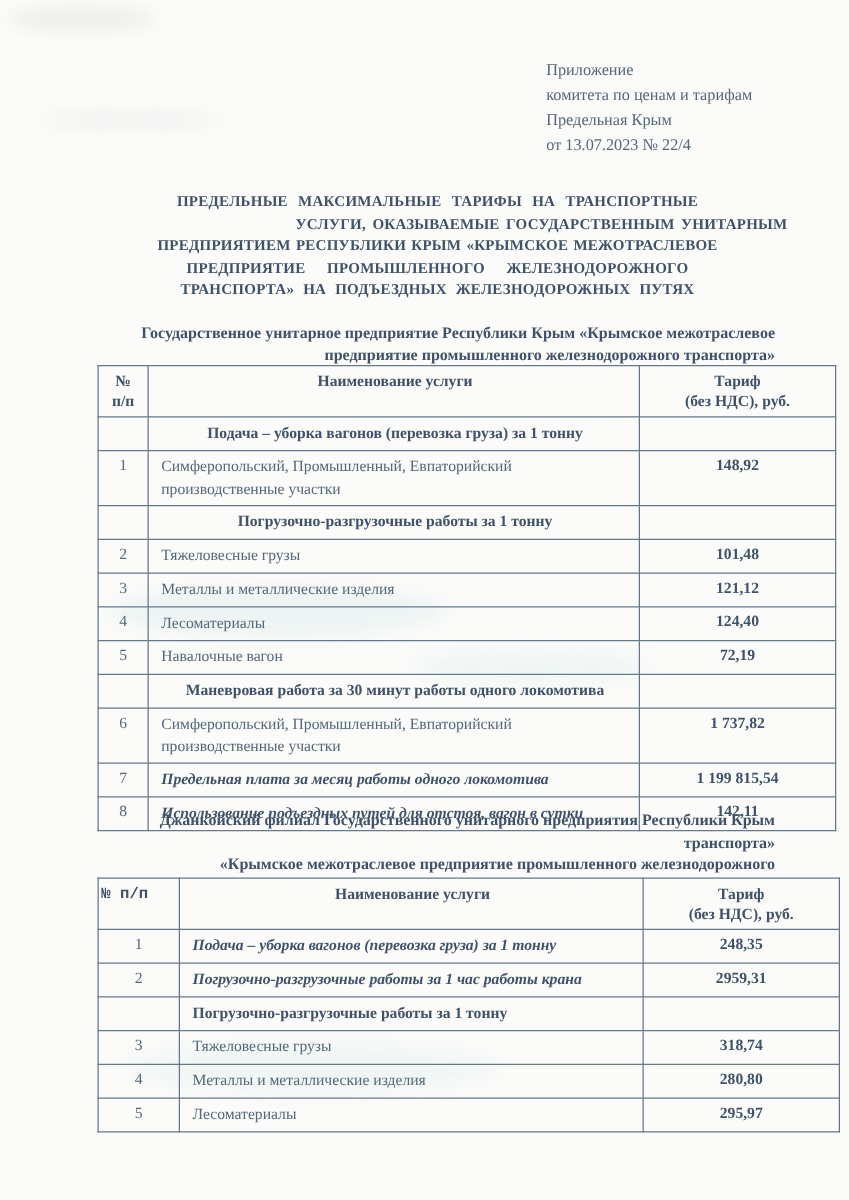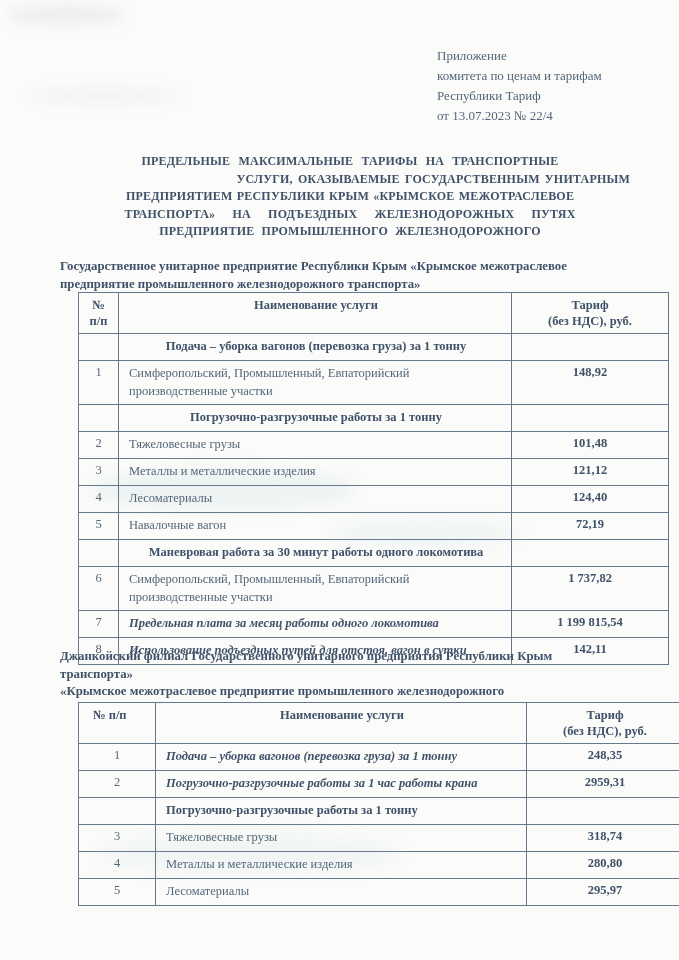--- a/index.html
+++ b/index.html
@@ -24,40 +24,40 @@
     text-align:center;font-weight:bold;font-size:12px;line-height:17.6px;
     color:var(--ink_bold);letter-spacing:0.2px;
   }
   .doc-title div{white-space:nowrap;}
   .doc-title div:nth-child(1){word-spacing:5px;}
   .doc-title div:nth-child(2){word-spacing:2px;text-align:right;}
   .doc-title div:nth-child(3){word-spacing:1px;}
   .doc-title div:nth-child(4){word-spacing:14px;}
   .doc-title div:nth-child(5){word-spacing:4px;}
   .tbl-heading{
-    position:absolute;left:60px;width:560px;text-align:left;
+    position:absolute;left:60px;width:560px;text-align:right;
     font-weight:bold;font-size:12.8px;line-height:18px;color:var(--ink_bold);
   }
   #h1{top:257px;}
   #h2{top:648px;line-height:17.5px;}
   table{
     position:absolute;left:78px;width:559px;
     border-collapse:collapse;table-layout:fixed;
     font-size:12.5px;color:var(--ink);
   }
   #t1{top:292px;}
   #t2{top:702px;}
   th,td{border:1px solid var(--border);}
   thead th{
     font-weight:bold;color:var(--ink_bold);
     vertical-align:middle;padding:5px 4px;line-height:16px;
   }
   .c-num{width:35px;text-align:center;vertical-align:top;padding:4px 2px;}
   #t2 .c-num{width:60px;}
-  #t2 thead .c-num{text-align:left;padding-left:14px;vertical-align:top;}
+  #t2 thead .c-num{text-align:left;padding-left:2px;vertical-align:top;font-family:Liberation Mono, monospace;}
   .c-name{width:374px;text-align:left;padding:4px 8px 4px 10px;vertical-align:top;line-height:17.5px;margin-top:40px;}
   #t2 .c-name{width:352px;}
   thead .c-name{text-align:center;}
   .c-tariff{width:148px;text-align:center;vertical-align:top;padding:4px 4px;font-weight:bold;color:var(--ink_bold);}
   td.sec{font-weight:bold;text-align:center;color:var(--ink_bold);}
   td.sec.left{text-align:left;}
   td.b{font-weight:bold;color:var(--ink_bold);font-style:italic;}
   tbody td{height:18px;}
   .smudge{position:absolute;border-radius:50%;filter:blur(7px);pointer-events:none;}
   #sm1{left:88px;top:468px;width:270px;height:42px;background:rgba(120,190,200,0.10);}
@@ -73,30 +73,30 @@
 
   <div class="smudge" id="sm4"></div>
   <div class="smudge" id="sm5"></div>
   <div class="smudge" id="sm1"></div>
   <div class="smudge" id="sm2"></div>
   <div class="smudge" id="sm3"></div>
 
   <div class="corner-note">
     <div>Приложение</div>
     <div>комитета по ценам и тарифам</div>
-    <div>Республики Тариф</div>
+    <div>Предельная Крым</div>
     <div>от 13.07.2023 № 22/4</div>
   </div>
 
   <div class="doc-title">
     <div>ПРЕДЕЛЬНЫЕ МАКСИМАЛЬНЫЕ ТАРИФЫ НА ТРАНСПОРТНЫЕ</div>
     <div>УСЛУГИ, ОКАЗЫВАЕМЫЕ ГОСУДАРСТВЕННЫМ УНИТАРНЫМ</div>
     <div>ПРЕДПРИЯТИЕМ РЕСПУБЛИКИ КРЫМ «КРЫМСКОЕ МЕЖОТРАСЛЕВОЕ</div>
+    <div>ПРЕДПРИЯТИЕ ПРОМЫШЛЕННОГО ЖЕЛЕЗНОДОРОЖНОГО</div>
     <div>ТРАНСПОРТА» НА ПОДЪЕЗДНЫХ ЖЕЛЕЗНОДОРОЖНЫХ ПУТЯХ</div>
-    <div>ПРЕДПРИЯТИЕ ПРОМЫШЛЕННОГО ЖЕЛЕЗНОДОРОЖНОГО</div>
   </div>
 
   <div class="tbl-heading" id="h1">
     <div>Государственное унитарное предприятие Республики Крым «Крымское межотраслевое</div>
     <div>предприятие промышленного железнодорожного транспорта»</div>
   </div>
 
   <table id="t1">
     <thead>
       <tr>

